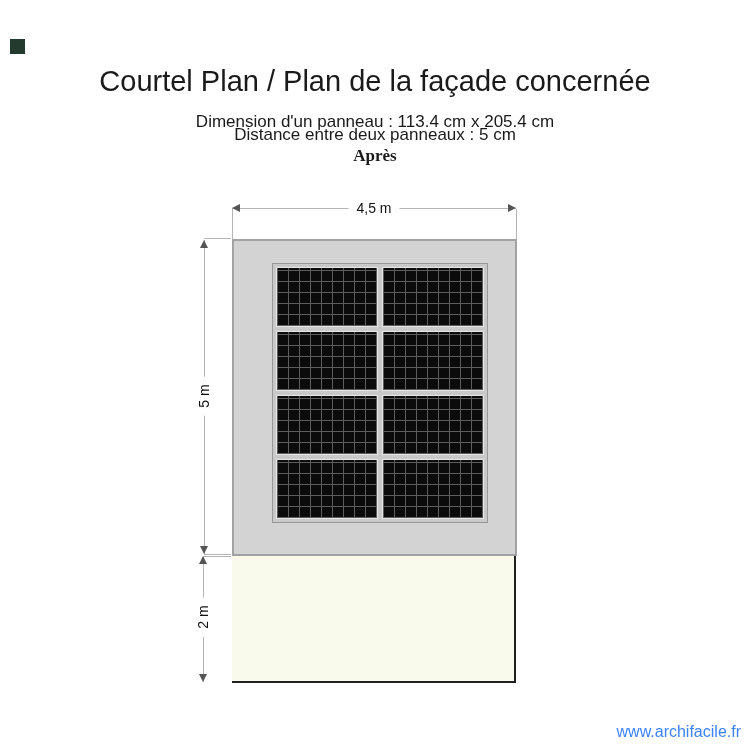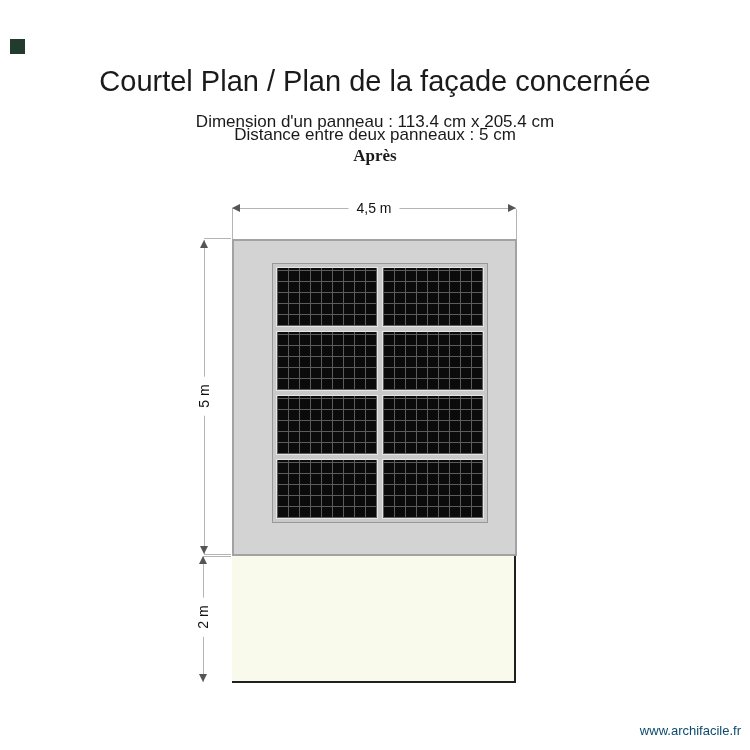--- a/index.html
+++ b/index.html
@@ -45,21 +45,21 @@
   .arr-up-5m{left:200px;top:240px;border-left:4px solid transparent;border-right:4px solid transparent;border-bottom:8px solid #555;}
   .arr-down-5m{left:200px;top:546px;border-left:4px solid transparent;border-right:4px solid transparent;border-top:8px solid #555;}
   .arr-up-2m{left:199px;top:556px;border-left:4px solid transparent;border-right:4px solid transparent;border-bottom:8px solid #555;}
   .arr-down-2m{left:199px;top:674px;border-left:4px solid transparent;border-right:4px solid transparent;border-top:8px solid #555;}
   
   .dlabel{background:#ffffff;font-size:14px;color:#111;padding:1px 8px;white-space:nowrap;}
   .label-w{left:374px;top:208px;transform:translate(-50%,-50%);}
   .label-5m{left:204px;top:396px;transform:translate(-50%,-50%) rotate(-90deg);}
   .label-2m{left:203px;top:617px;transform:translate(-50%,-50%) rotate(-90deg);}
   
-  .watermark{right:9px;top:723px;font-size:13px;color:#0c4a6e;}
+  .watermark{right:9px;top:723px;font-size:16px;color:#3b82f6;}
 </style>
 </head>
 <body>
 
 <div class="abs logo"></div>
 
 <div class="abs title">Courtel Plan / Plan de la façade concernée</div>
 <div class="abs sub sub1">Dimension d'un panneau : 113.4 cm x 205.4 cm</div>
 <div class="abs sub sub2">Distance entre deux panneaux : 5 cm</div>
 <div class="abs sub sub3">Après</div>

